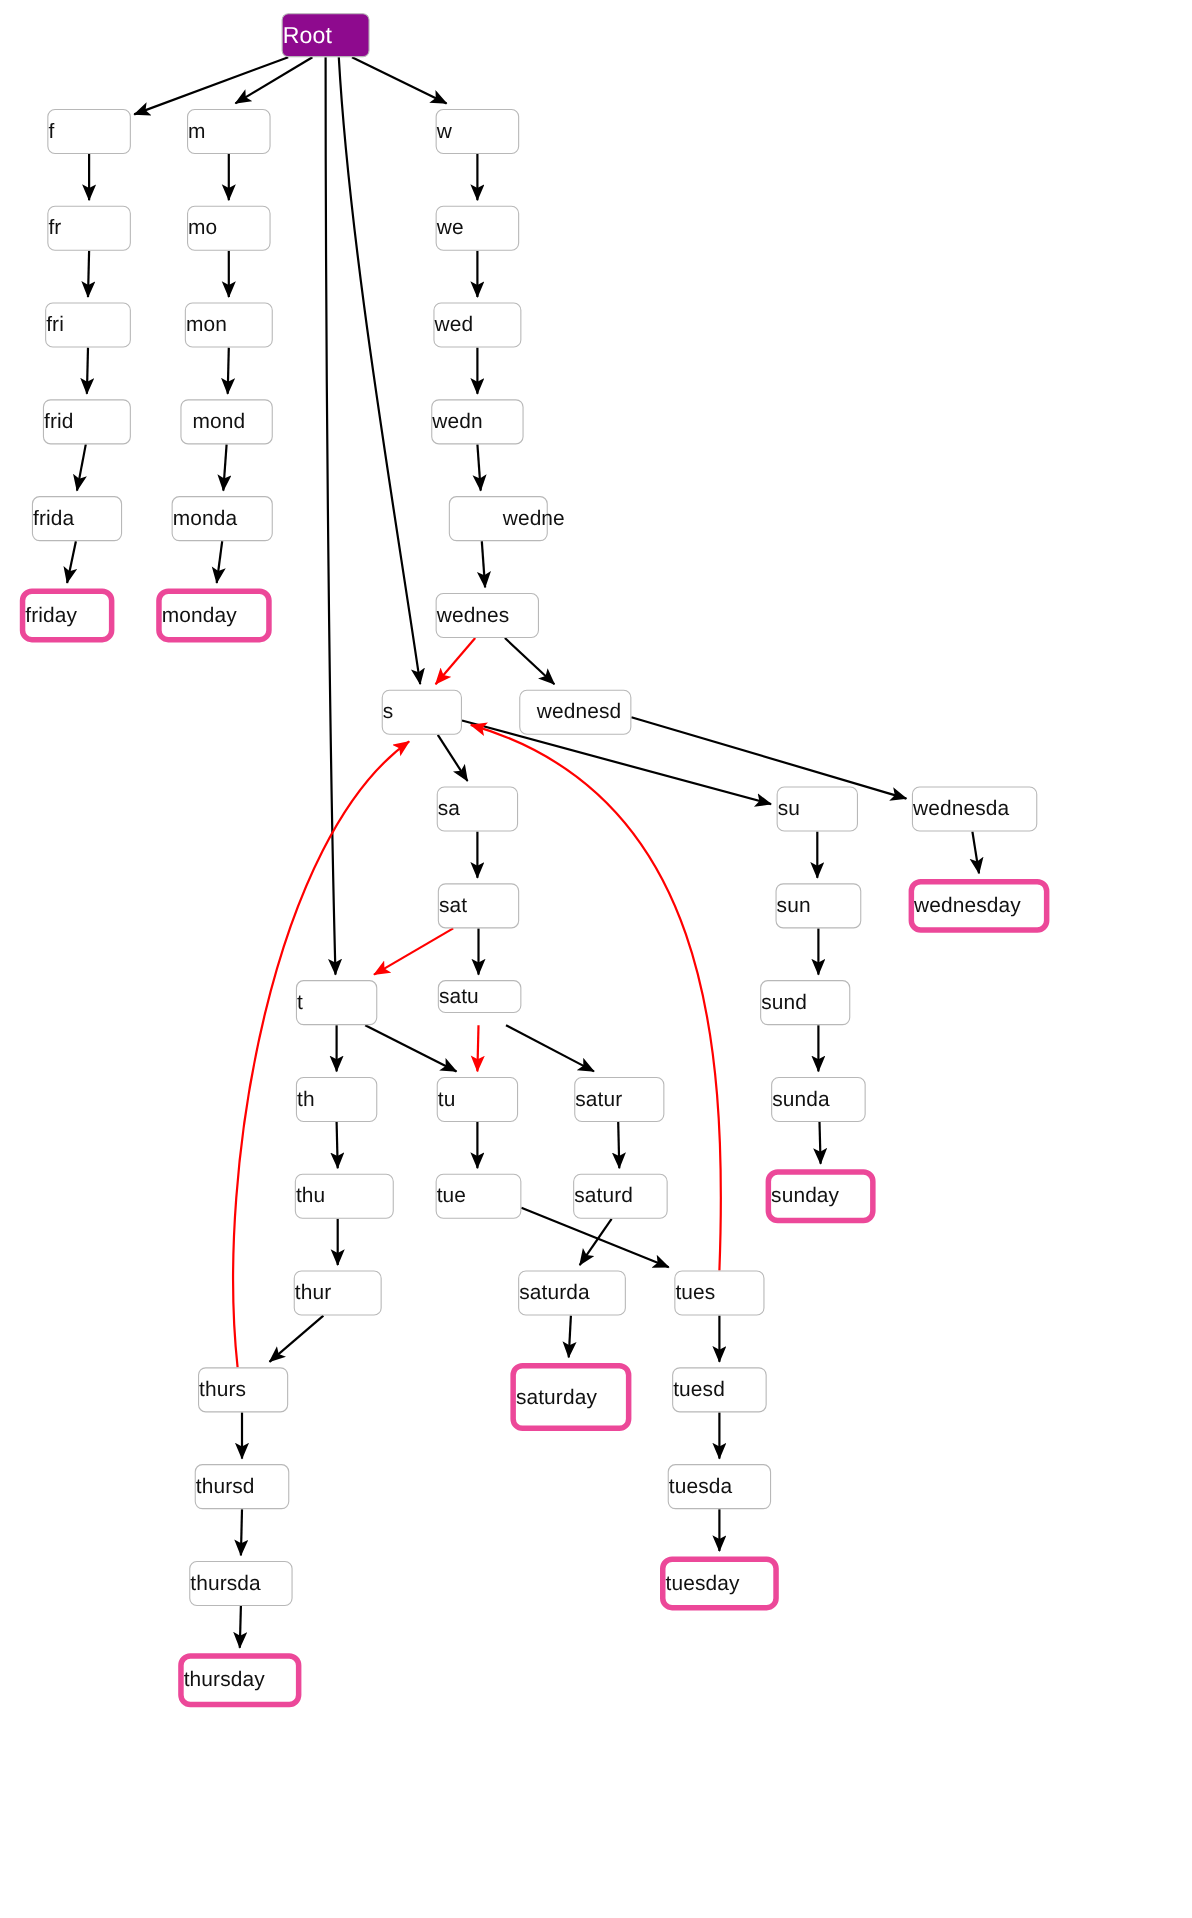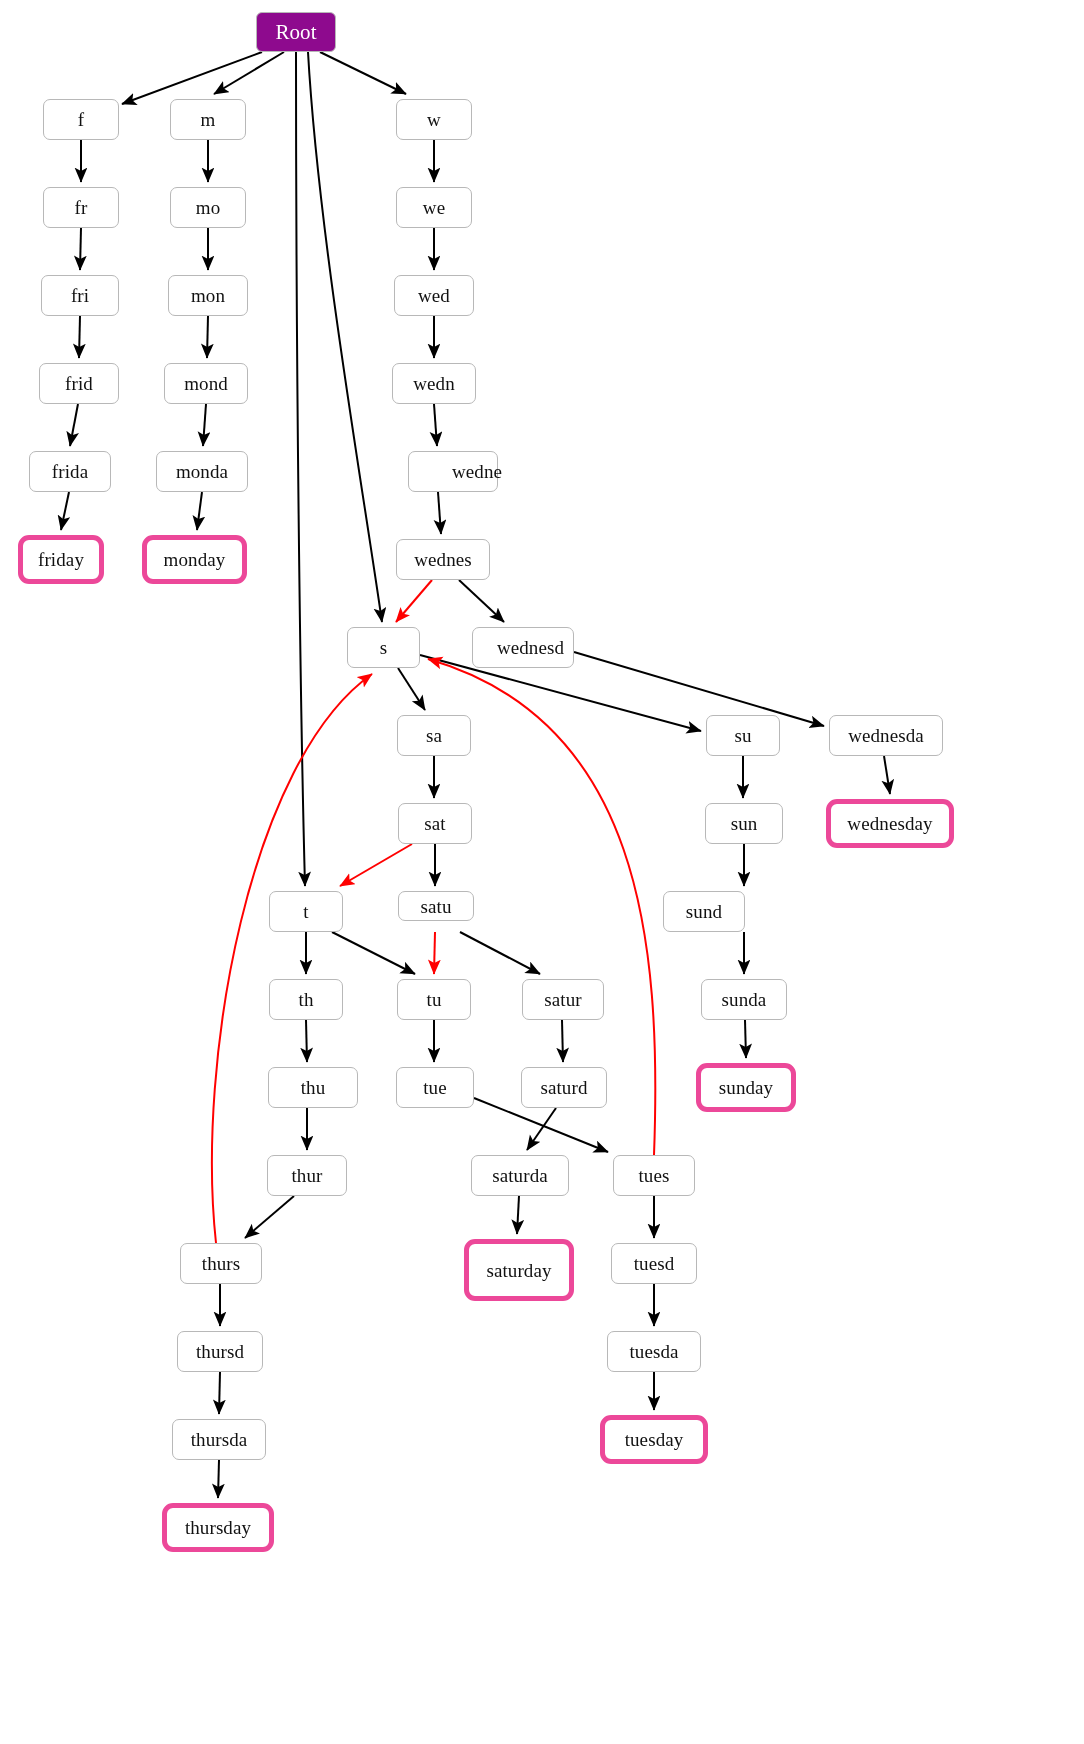--- a/index.html
+++ b/index.html
@@ -26,30 +26,29 @@
     top: 0;
     width: 1084px;
     height: 1744px;
     pointer-events: none;
   }
   .node {
     position: absolute;
     box-sizing: border-box;
     display: flex;
     align-items: center;
-    justify-content: center;
+    justify-content: flex-start;
     border-radius: 7px;
     background: #ffffff;
     border: 1.6px solid #b8b8b8;
     color: #111111;
     font-size: 19px;
     line-height: 1;
     white-space: nowrap;
     letter-spacing: 0.1px;
-    font-family: Liberation Serif, serif;
   }
   .node.root {
     background: #8e0a8e;
     border: 1.6px solid #b8b8b8;
     color: #ffffff;
     font-size: 21px;
     border-radius: 6px;
   }
   .node.terminal {
     border: 5px solid #ec4899;
@@ -153,21 +152,21 @@
       </div>
       <div class="node" style="left: 170px; top: 99px; width: 76px; height: 41px;">
         <span class="label">m</span>
       </div>
       <div class="node" style="left: 170px; top: 187px; width: 76px; height: 41px;">
         <span class="label">mo</span>
       </div>
       <div class="node" style="left: 168px; top: 275px; width: 80px; height: 41px;">
         <span class="label">mon</span>
       </div>
-      <div class="node" style="left: 164px; top: 363px; width: 84px; height: 41px;">
+      <div class="node" style="left: 164px; top: 363px; width: 84px; height: 41px; padding-left: 10px;">
         <span class="label">mond</span>
       </div>
       <div class="node" style="left: 156px; top: 451px; width: 92px; height: 41px;">
         <span class="label">monda</span>
       </div>
       <div class="node terminal" style="left: 142px; top: 535px; width: 105px; height: 49px;">
         <span class="label">monday</span>
       </div>
       <div class="node" style="left: 396px; top: 99px; width: 76px; height: 41px;">
         <span class="label">w</span>
@@ -219,21 +218,21 @@
       </div>
       <div class="node terminal" style="left: 464px; top: 1239px; width: 110px; height: 62px;">
         <span class="label">saturday</span>
       </div>
       <div class="node" style="left: 706px; top: 715px; width: 74px; height: 41px;">
         <span class="label">su</span>
       </div>
       <div class="node" style="left: 705px; top: 803px; width: 78px; height: 41px;">
         <span class="label">sun</span>
       </div>
-      <div class="node" style="left: 663px; top: 891px; width: 82px; height: 41px;">
+      <div class="node" style="left: 691px; top: 891px; width: 82px; height: 41px;">
         <span class="label">sund</span>
       </div>
       <div class="node" style="left: 701px; top: 979px; width: 86px; height: 41px;">
         <span class="label">sunda</span>
       </div>
       <div class="node terminal" style="left: 696px; top: 1063px; width: 100px; height: 49px;">
         <span class="label">sunday</span>
       </div>
       <div class="node" style="left: 269px; top: 891px; width: 74px; height: 41px;">
         <span class="label">t</span>

